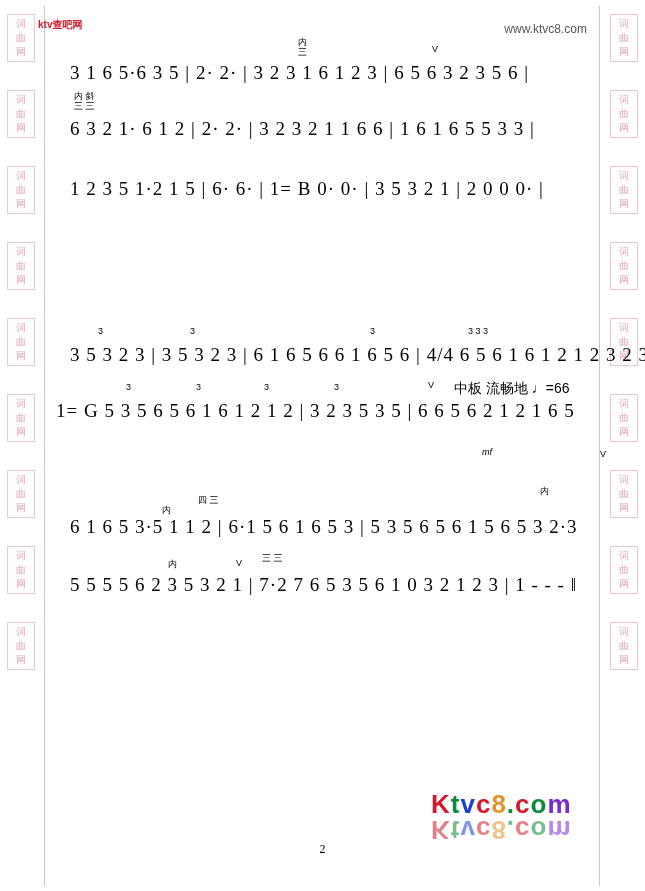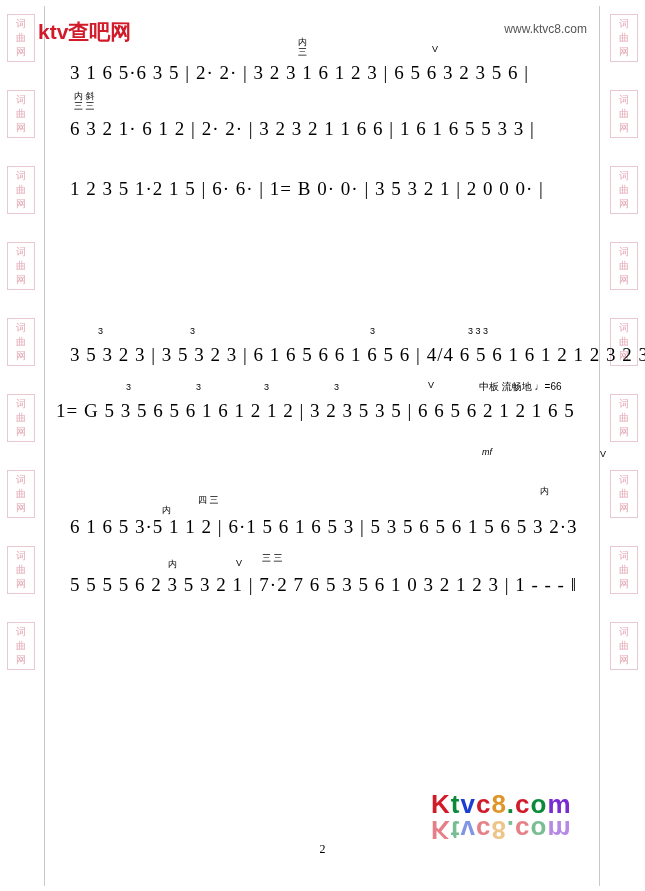--- a/index.html
+++ b/index.html
@@ -37,21 +37,21 @@
     position:absolute;
     left:44px; top:6px;
     width:556px; height:880px;
     border-left:1px solid #c9c9c9;
     border-right:1px solid #c9c9c9;
     box-sizing:border-box;
   }
   
   .logo {
     position:absolute; left:38px; top:18px;
-    font-size:21px; color:#d11a2a; font-weight:bold;
+    font-size:10px; color:#d11a2a; font-weight:bold;
     font-family:"Liberation Sans", sans-serif;
   }
   .site {
     position:absolute; right:58px; top:22px;
     font-size:12px; color:#555;
     font-family:"Liberation Sans", sans-serif;
   }
   
   .staff {
     position:absolute;
@@ -67,23 +67,22 @@
     display:inline-block;
   }
   .mark {
     position:absolute;
     font-size:9px; color:#000;
     font-family:"Liberation Sans", sans-serif;
     white-space:nowrap;
   }
   .tempo {
     position:absolute;
-    font-size:10px; color:#000;
-    font-family:"Liberation Sans", sans-serif;
-    margin-left:25px;
+    font-size:14px; color:#000;
+    font-family:"Liberation Sans", sans-serif;
   }
   .pagenum {
     position:absolute; left:0; right:0; bottom:34px;
     text-align:center; font-size:12px; color:#000;
   }
   
   .bottom-logo {
     position:absolute; right:58px; bottom:46px;
     width:156px; height:54px;
   }

